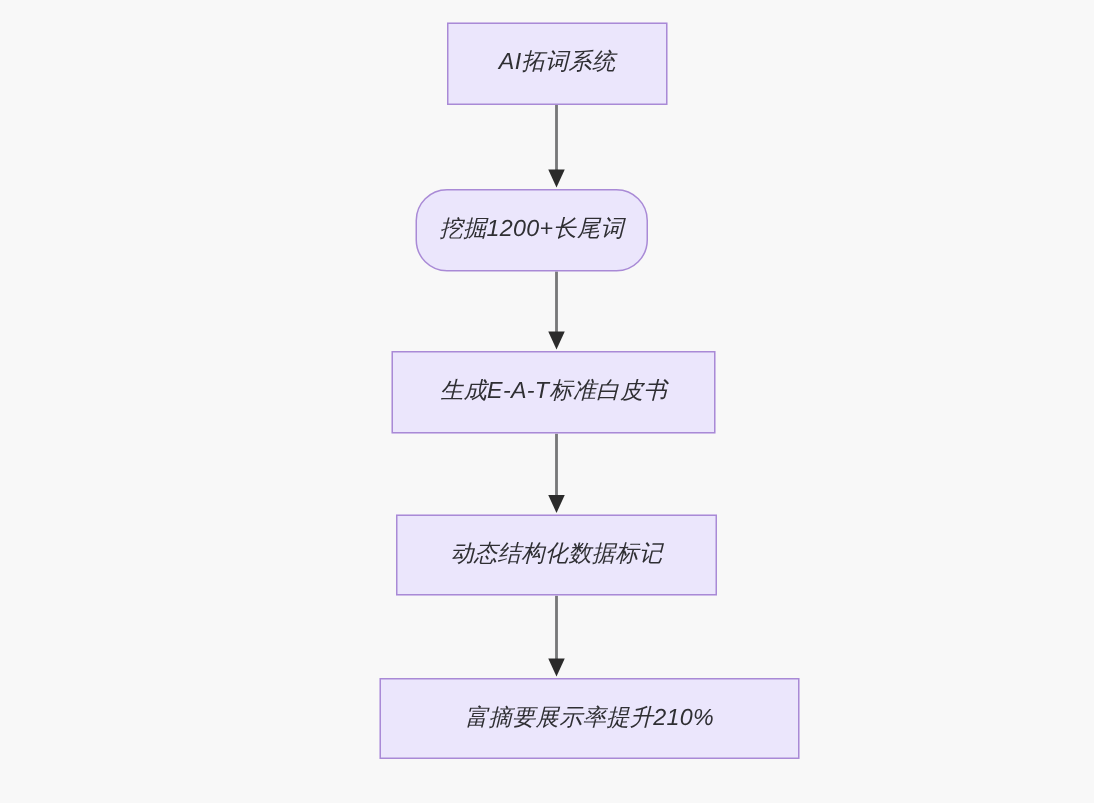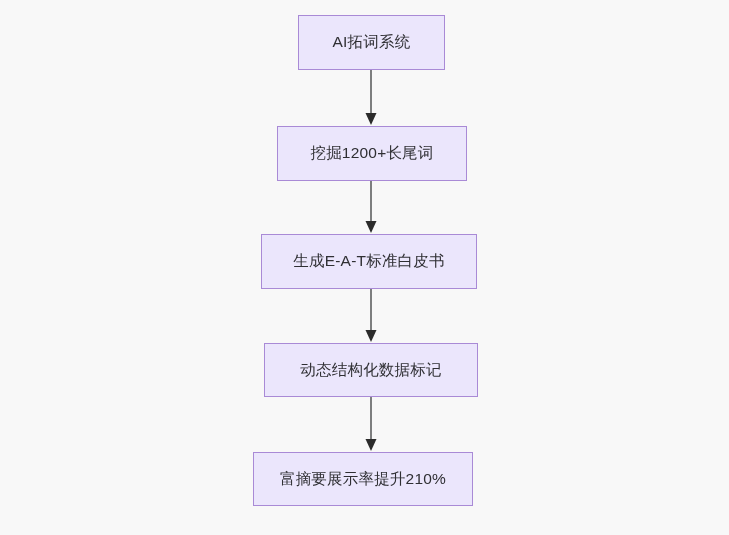--- a/index.html
+++ b/index.html
@@ -27,20 +27,21 @@
     align-items: center;
     justify-content: center;
     color: #2f2f33;
     font-size: 15.5px;
     line-height: 1.2;
     letter-spacing: 0.2px;
     white-space: nowrap;
   }
   .node-label {
     display: block;
+    font-style: italic;
   }
   .edge-svg {
     position: absolute;
     left: 0;
     top: 0;
     width: 729px;
     height: 535px;
     pointer-events: none;
     overflow: visible;
   }
@@ -74,29 +75,29 @@
     <g>
       <line class="edge-line" x1="371" y1="397" x2="371" y2="443"></line>
       <polygon class="edge-head" points="371,451 365.5,439 376.5,439"></polygon>
     </g>
   </svg>
 
   <div class="node-box" style="left:298px; top:15px; width:147px; height:55px;">
     <span class="node-label">AI拓词系统</span>
   </div>
 
-  <div class="node-box" style="left:277px; top:126px; width:190px; height:55px;">
+  <div class="node-box" style="left:277px; top:126px; width:155px; height:55px;border-radius:21px;">
     <span class="node-label">挖掘1200+长尾词</span>
   </div>
 
   <div class="node-box" style="left:261px; top:234px; width:216px; height:55px;">
     <span class="node-label">生成E-A-T标准白皮书</span>
   </div>
 
   <div class="node-box" style="left:264px; top:343px; width:214px; height:54px;">
     <span class="node-label">动态结构化数据标记</span>
   </div>
 
-  <div class="node-box" style="left:253px; top:452px; width:220px; height:54px;">
+  <div class="node-box" style="left:253px; top:452px; width:280px; height:54px;">
     <span class="node-label">富摘要展示率提升210%</span>
   </div>
 
 </div>
 
 </body></html>

